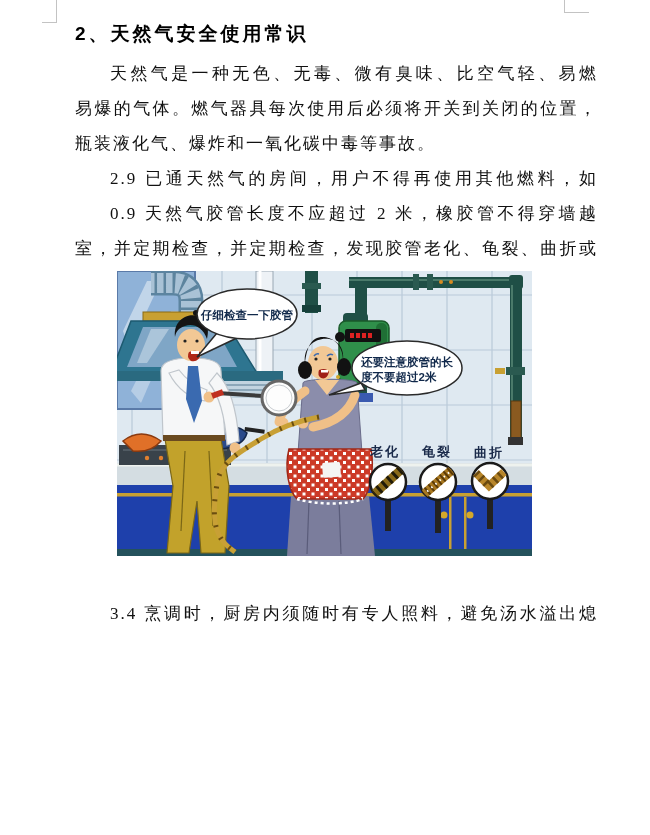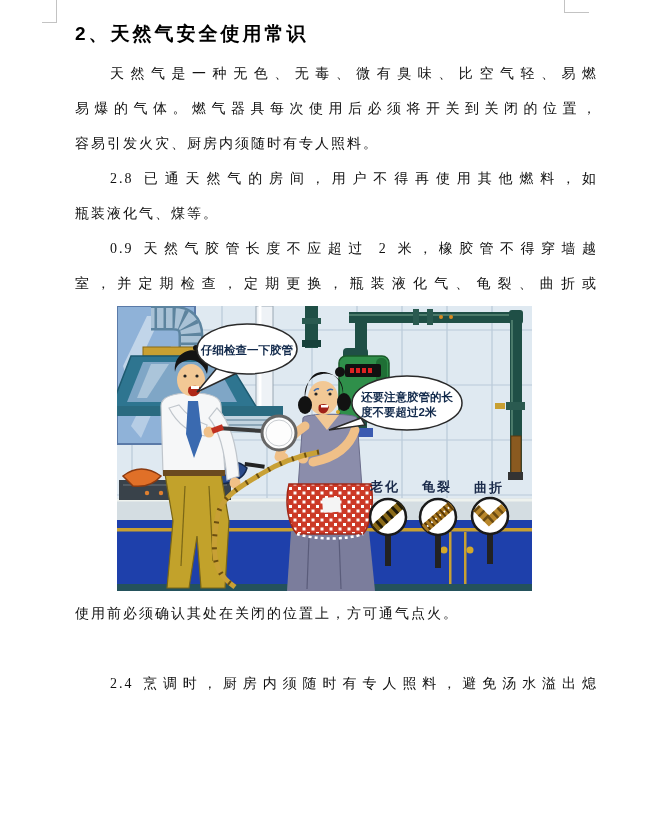--- a/index.html
+++ b/index.html
@@ -9,21 +9,21 @@
   .mark{position:absolute;background:#c3c3c3;}
   .mark-tl-v{left:56px;top:0;width:1px;height:22px;}
   .mark-tl-h{left:42px;top:22px;width:15px;height:1px;}
   .mark-tr-v{left:564px;top:0;width:1px;height:12px;}
   .mark-tr-h{left:564px;top:12px;width:25px;height:1px;}
 
   .content{padding:18px 64px 0 63px;}
   .heading{font-family:"Liberation Sans","DejaVu Sans",sans-serif;
            font-weight:bold;font-size:19px;line-height:32px;letter-spacing:3px;
            margin:0 0 6px 0;color:#000;}
-  .line{font-size:14px;line-height:35px;height:35px;letter-spacing:2px;
+  .line{font-size:17px;line-height:35px;height:35px;letter-spacing:2px;
         white-space:nowrap;overflow:visible;}
   .stretch{text-align:justify;text-align-last:justify;text-justify:inter-character;white-space:normal;}
   .indent{text-indent:35px;}
   .figure-wrap{margin:5px 0 5px 42px;width:415px;height:285px;line-height:0;}
   .spacer{height:35px;}
   svg text{font-family:"Liberation Sans","DejaVu Sans",sans-serif;}
 </style>
 </head>
 <body>
 
@@ -31,27 +31,26 @@
   <div class="mark mark-tl-v"></div>
   <div class="mark mark-tl-h"></div>
   <div class="mark mark-tr-v"></div>
   <div class="mark mark-tr-h"></div>
 
   <div class="content">
     <div class="heading">2、天然气安全使用常识</div>
 
     <div class="line indent stretch">天然气是一种无色、无毒、微有臭味、比空气轻、易燃</div>
     <div class="line stretch">易爆的气体。燃气器具每次使用后必须将开关到关闭的位置，</div>
-    <div class="line">容易引发火灾、厨房内须随时有专人照料。</div>
-
-    <div class="line indent stretch">2.8 已通天然气的房间，用户不得再使用其他燃料，如</div>
-    <div class="line">瓶装液化气、煤等。</div>
+    <div class="line">瓶装液化气、爆炸和一氧化碳中毒等事故。</div>
+
+    <div class="line indent stretch">2.9 已通天然气的房间，用户不得再使用其他燃料，如</div>
 
     <div class="line indent stretch">0.9 天然气胶管长度不应超过 2 米，橡胶管不得穿墙越</div>
-    <div class="line stretch">室，并定期检查，定期更换，瓶装液化气、龟裂、曲折或</div>
+    <div class="line stretch">室，并定期检查，并定期检查，发现胶管老化、龟裂、曲折或</div>
 
     <div class="figure-wrap">
       <svg width="415" height="285" viewBox="0 0 415 285">
         <defs>
           <pattern id="apch" width="9" height="9" patternUnits="userSpaceOnUse">
             <rect width="9" height="9" fill="#cc3a28"></rect>
             <rect x="1" y="1" width="3" height="3" fill="#fff"></rect>
             <rect x="5.5" y="5.5" width="3" height="3" fill="#fff"></rect>
           </pattern>
           <clipPath id="mg1">
@@ -258,19 +257,18 @@
         </g>
         <g>
           <polygon points="244,112 212,124 248,119" fill="#ffffff" stroke="#2a2a2a" stroke-width="1.5"></polygon>
           <ellipse cx="290" cy="97" rx="55" ry="27" fill="#ffffff" stroke="#2a2a2a" stroke-width="1.5"></ellipse>
           <text x="244" y="95" font-size="11.5" font-weight="bold" fill="#10284a">还要注意胶管的长</text>
           <text x="244" y="110" font-size="11.5" font-weight="bold" fill="#10284a">度不要超过2米</text>
         </g>
       </svg>
     </div>
 
-    <div class="line">使用前必须确认其处在关闭的位置上，方可通气点火。</div>
 
     <div class="spacer"></div>
 
-    <div class="line indent stretch">2.4 烹调时，厨房内须随时有专人照料，避免汤水溢出熄</div>
+    <div class="line indent stretch">3.4 烹调时，厨房内须随时有专人照料，避免汤水溢出熄</div>
   </div>
 </div>
 
 </body></html>

